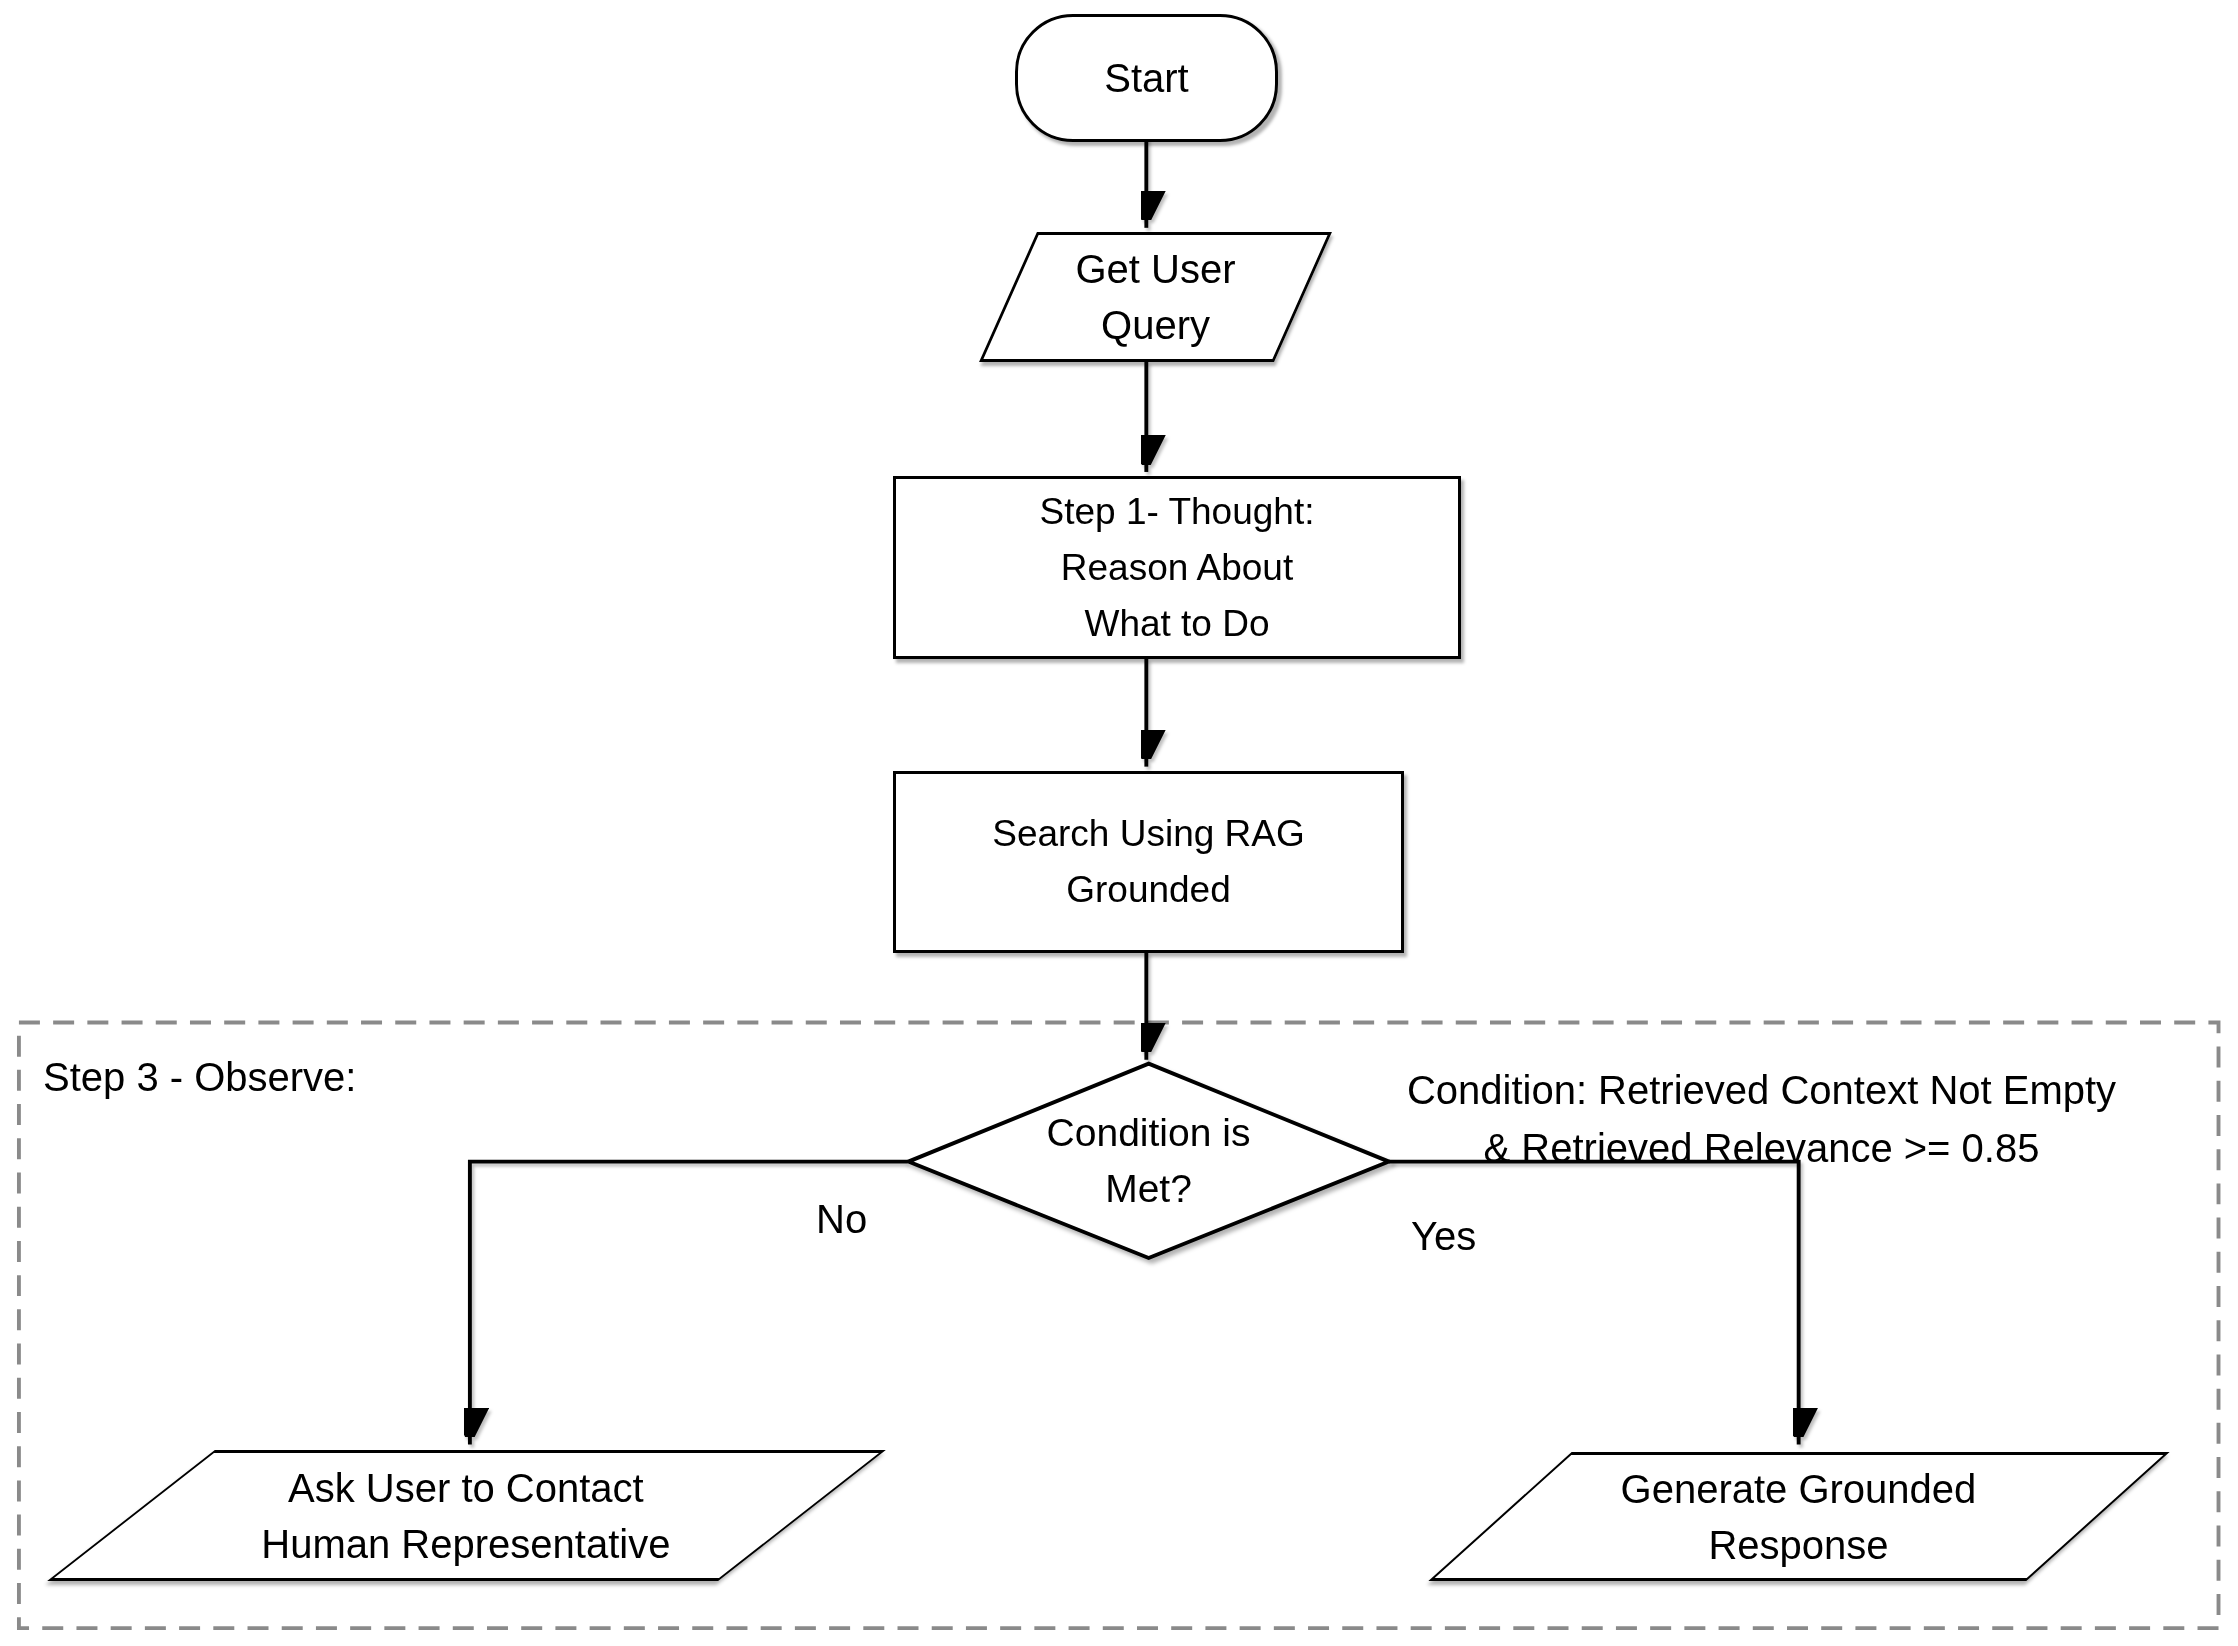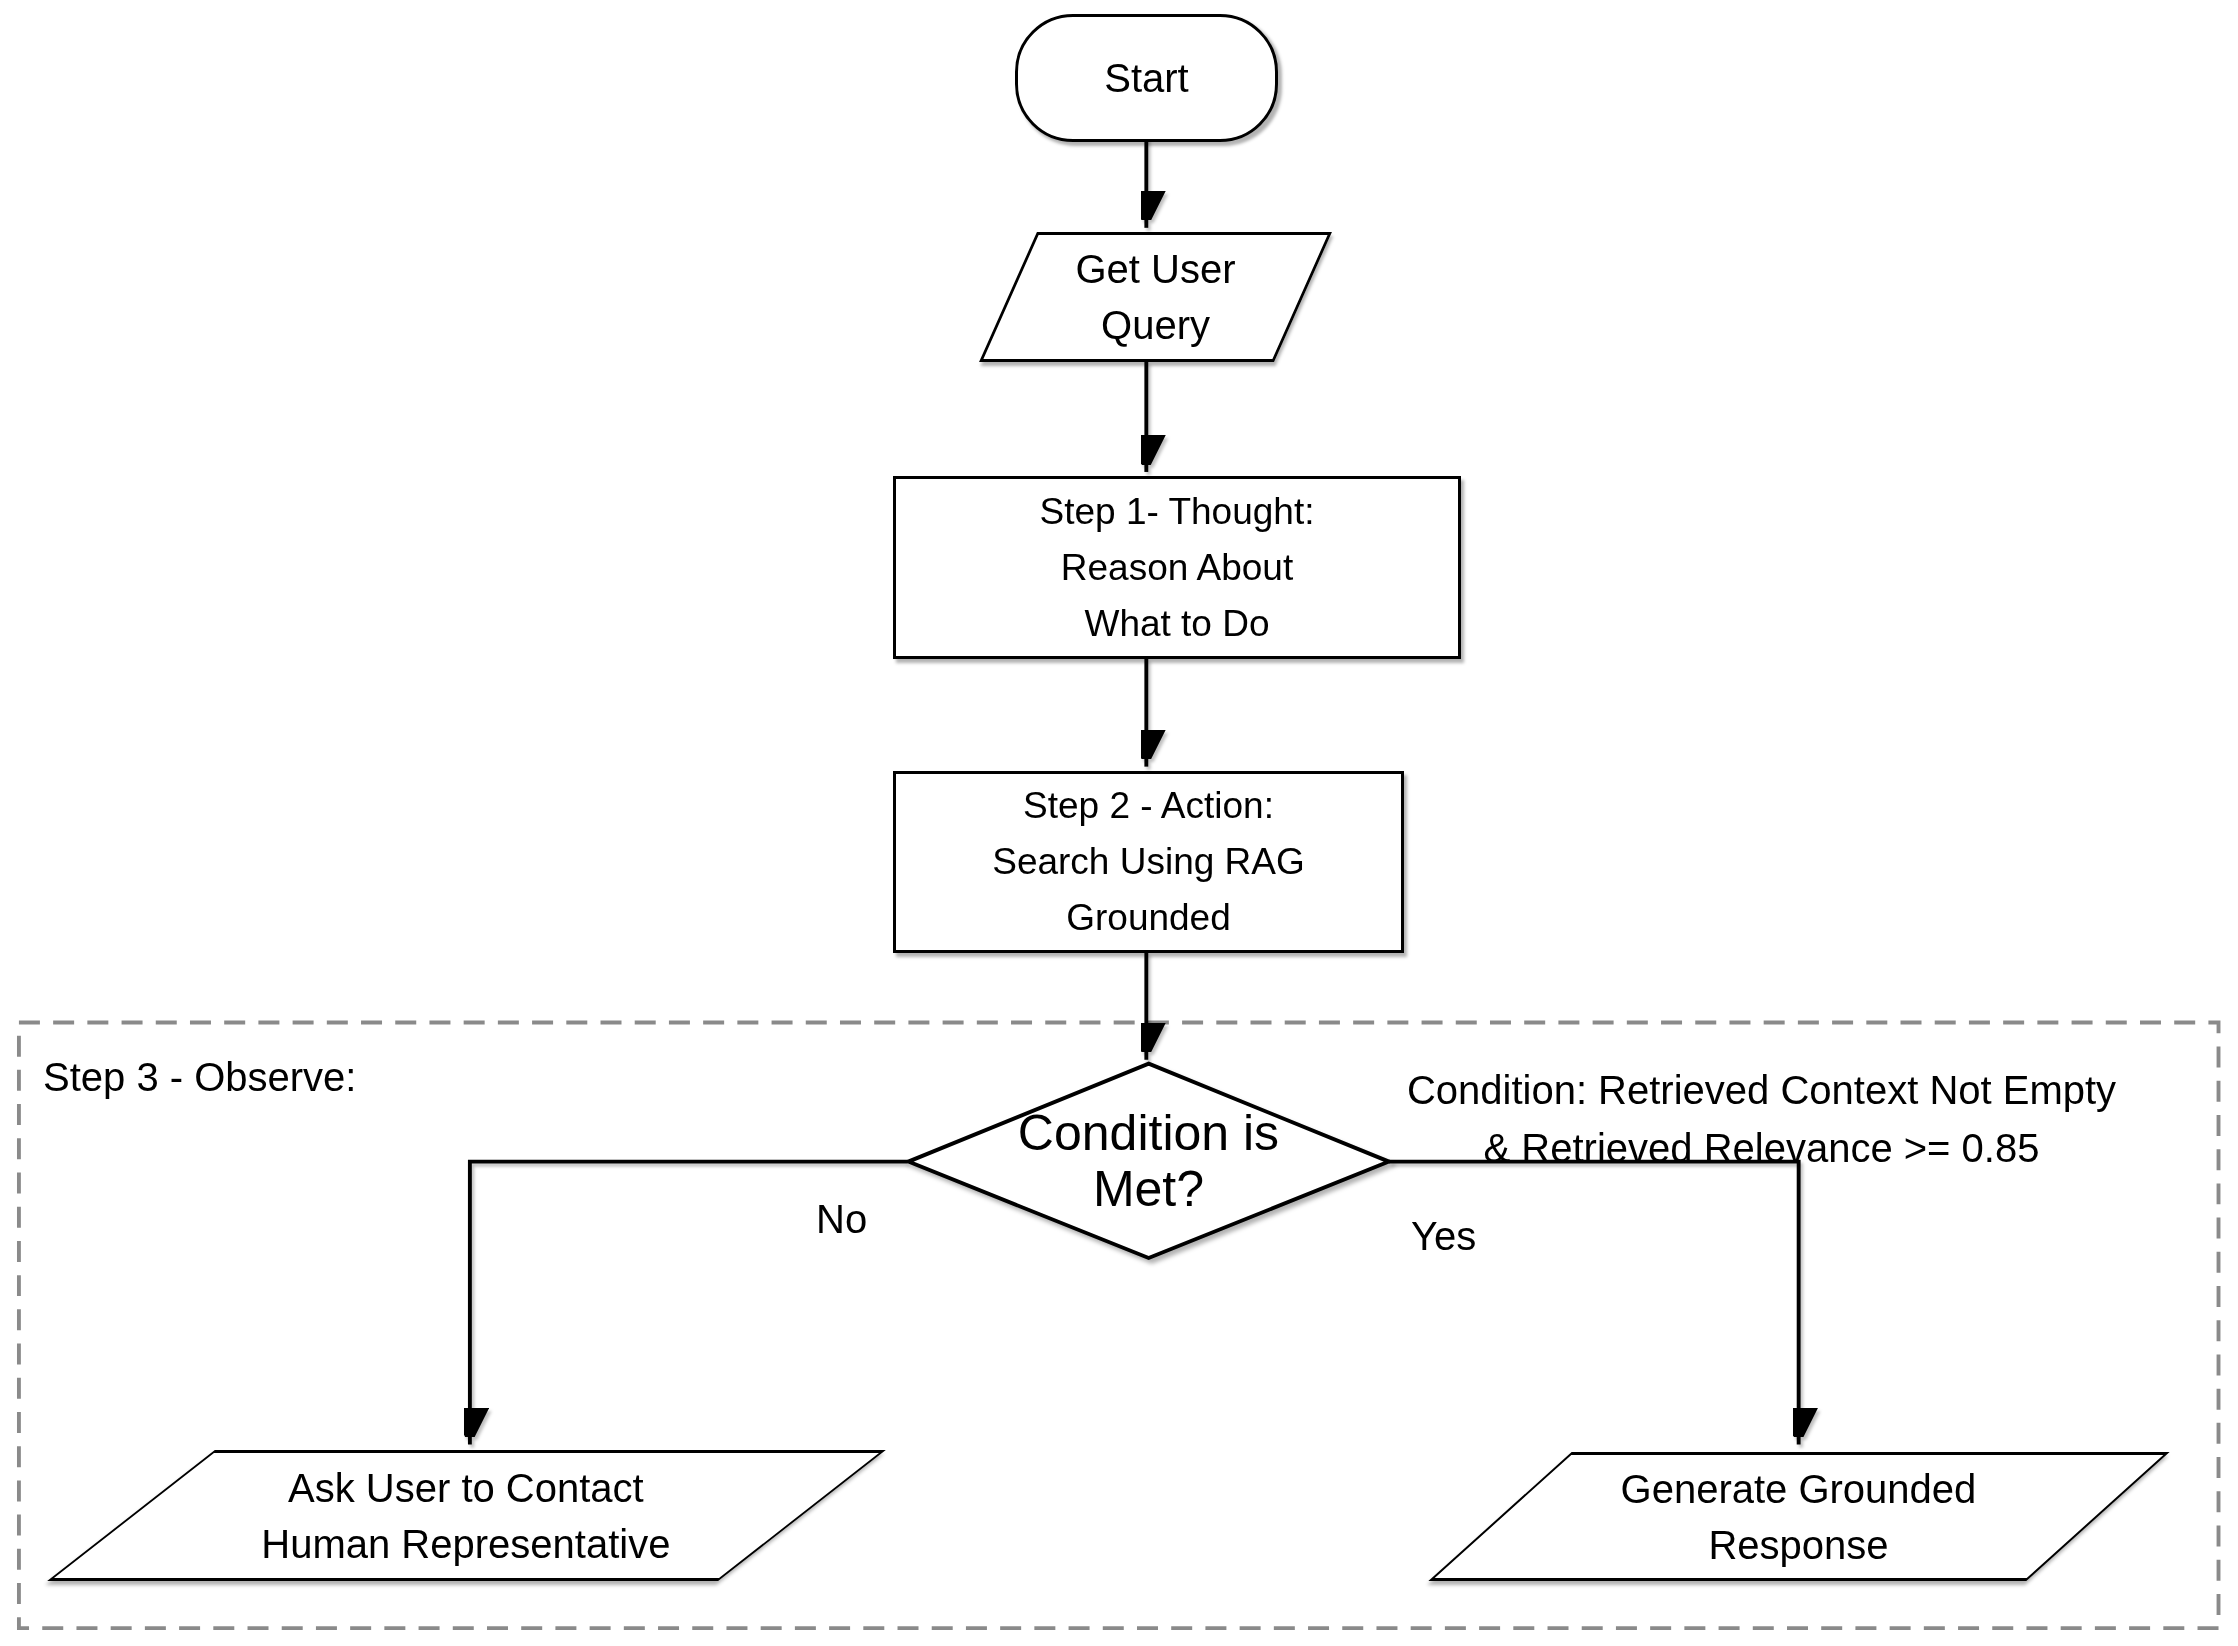--- a/index.html
+++ b/index.html
@@ -68,21 +68,21 @@
     z-index:3;
     font-size:40px;
     line-height:47px;
     white-space:nowrap;
   }
   .decision-text{
     position:absolute;
     z-index:2;
     width:311px;
     text-align:center;
-    font-size:50px;
+    font-size:39px;
     line-height:56px;
   }
   .decision-text .line{display:block;}
   .note{
     position:absolute;
     z-index:3;
     width:871px;
     text-align:center;
     font-size:40px;
     line-height:58px;
@@ -127,21 +127,20 @@
   <div class="node process" style="left:893px;top:476px;width:568px;height:183px;">
     <div class="node-text">
       <span class="line">Step 1- Thought:</span>
       <span class="line">Reason About</span>
       <span class="line">What to Do</span>
     </div>
   </div>
 
   <div class="node process" style="left:893px;top:771px;width:511px;height:182px;">
     <div class="node-text">
-      <span class="line">Step 2 - Action:</span>
       <span class="line">Search Using RAG</span>
       <span class="line">Grounded</span>
     </div>
   </div>
 
   <div class="free-label" style="left:43px;top:1054px;text-align:center;">Step 3 - Observe:</div>
 
   <div class="note" style="left:1326px;top:1034px;margin-top:27px;">
     <span class="line">Condition: Retrieved Context Not Empty</span>
     <span class="line">&amp; Retrieved Relevance &gt;= 0.85</span>

